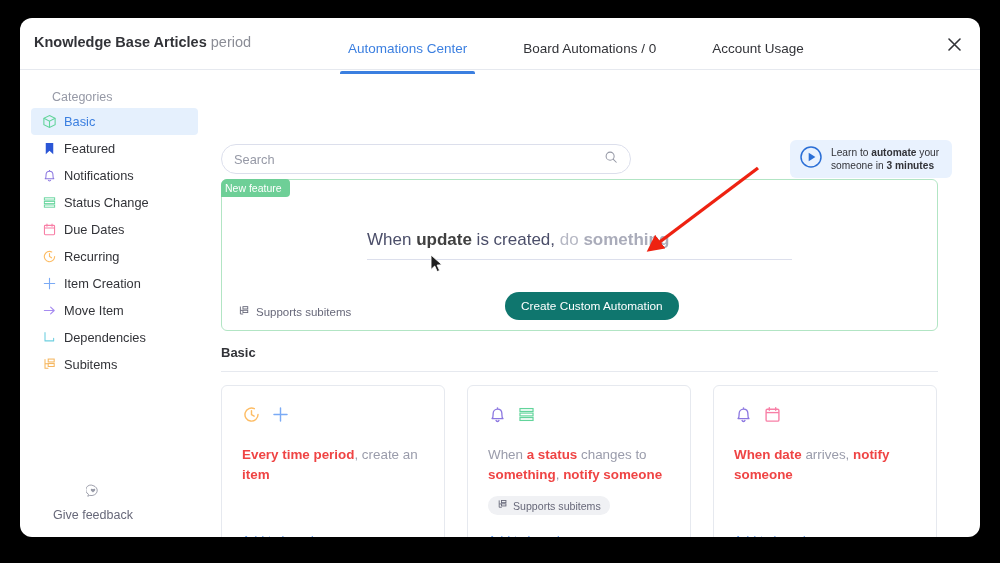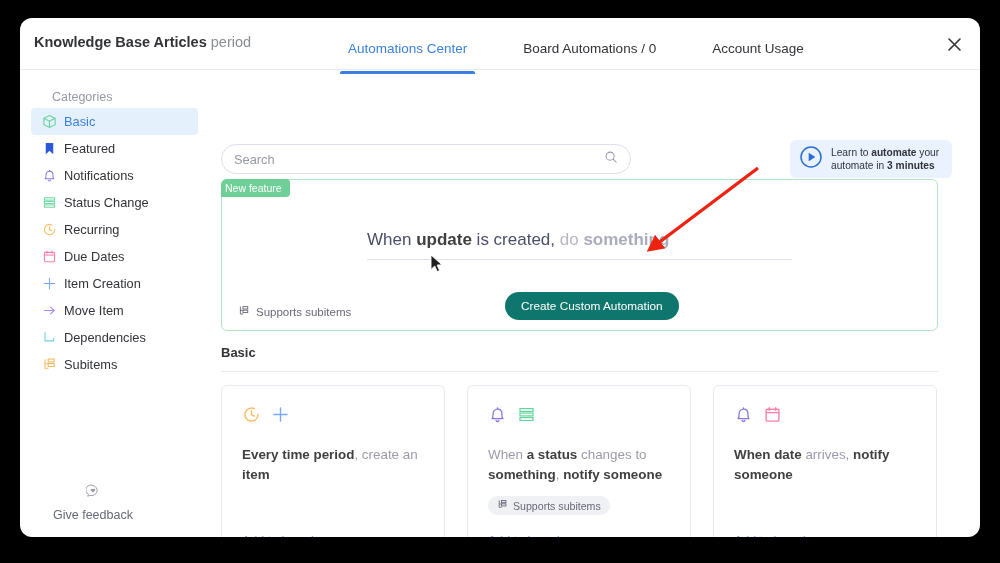--- a/index.html
+++ b/index.html
@@ -294,21 +294,21 @@
     padding: 18px 20px;
     cursor: pointer;
   }
   .card-icons { display: flex; align-items: center; gap: 10px; height: 24px; }
   .card-text {
     margin-top: 17px;
     font-size: 13.4px;
     line-height: 20px;
     color: #9a9cab;
   }
-  .card-text b { color: #404040; font-weight: bold; }
+  .card-text b { color: #ef4444; font-weight: bold; }
   .chip {
     display: inline-flex;
     align-items: center;
     gap: 5px;
     margin-top: 11px;
     background: #f0f1f4;
     border-radius: 12px;
     padding: 3px 9px;
     font-size: 10.6px;
     color: #676879;
@@ -392,36 +392,36 @@
                 <rect x="2.5" y="6.8" width="11" height="2.4" fill="none" stroke="#62d49b" stroke-width="1"></rect>
                 <rect x="2.5" y="10.6" width="11" height="2.4" fill="none" stroke="#62d49b" stroke-width="1"></rect>
               </svg>
           </span>
           <span>Status Change</span>
         </div>
 
         <div class="cat-item">
           <span class="ic">
             <svg width="15" height="15" viewBox="0 0 16 16">
-                <path d="M13.5 8 A5.5 5.5 0 1 1 10.4 3.1" fill="none" stroke="#fdbc64" stroke-width="1.2" stroke-linecap="round"></path>
-                <path d="M8 4.8 L8 8 L10.2 9.4" fill="none" stroke="#fdbc64" stroke-width="1.2" stroke-linecap="round"></path>
-              </svg>
-          </span>
-          <span>Recurring</span>
-        </div>
-
-        <div class="cat-item">
-          <span class="ic">
-            <svg width="15" height="15" viewBox="0 0 16 16">
                 <rect x="2.6" y="3.6" width="10.8" height="10" rx="1" fill="none" stroke="#f87fa6" stroke-width="1.15"></rect>
                 <path d="M2.6 6.4 H13.4" stroke="#f87fa6" stroke-width="1.15"></path>
                 <path d="M5.3 2.2 L5.3 4.4 M10.7 2.2 L10.7 4.4" stroke="#f87fa6" stroke-width="1.15" stroke-linecap="round"></path>
               </svg>
           </span>
           <span>Due Dates</span>
+        </div>
+
+        <div class="cat-item">
+          <span class="ic">
+            <svg width="15" height="15" viewBox="0 0 16 16">
+                <path d="M13.5 8 A5.5 5.5 0 1 1 10.4 3.1" fill="none" stroke="#fdbc64" stroke-width="1.2" stroke-linecap="round"></path>
+                <path d="M8 4.8 L8 8 L10.2 9.4" fill="none" stroke="#fdbc64" stroke-width="1.2" stroke-linecap="round"></path>
+              </svg>
+          </span>
+          <span>Recurring</span>
         </div>
 
         <div class="cat-item">
           <span class="ic">
             <svg width="15" height="15" viewBox="0 0 16 16">
                 <path d="M8 2.5 L8 13.5 M2.5 8 L13.5 8" stroke="#7aaaf5" stroke-width="1.2" stroke-linecap="round"></path>
               </svg>
           </span>
           <span>Item Creation</span>
         </div>
@@ -485,21 +485,21 @@
 
       <div class="promo">
         <span>
           <svg width="24" height="24" viewBox="0 0 24 24">
               <circle cx="12" cy="12" r="10" fill="none" stroke="#2b6fd6" stroke-width="1.5"></circle>
               <path d="M9.7 7.8 L16.4 12 L9.7 16.2 Z" fill="#2b6fd6"></path>
             </svg>
         </span>
         <span class="promo-text">
           <span>Learn to </span><b>automate</b><span> your</span><br>
-          <span>automate in </span><b>3 minutes</b>
+          <span>someone in </span><b>3 minutes</b>
         </span>
       </div>
 
       <div class="featured">
         <div class="badge">New feature</div>
 
         <div class="sentence">
           <span>When </span><b>update</b><span> is created,</span><span class="dim"> do </span><span class="dim"><b>something</b></span>
         </div>
 

